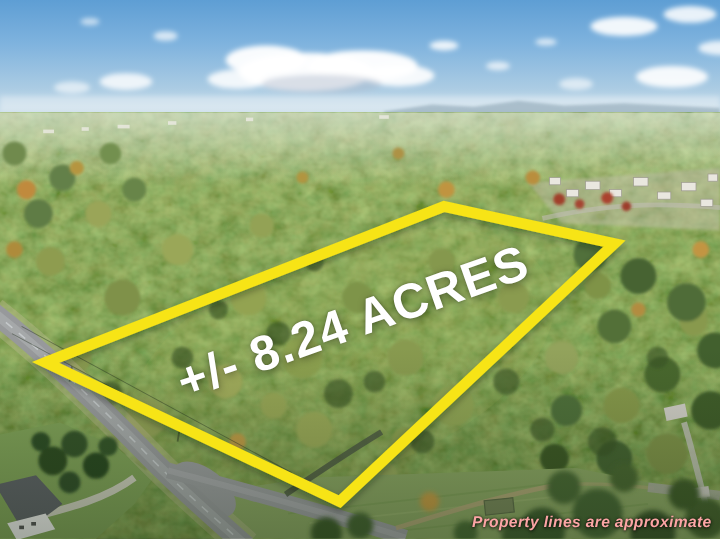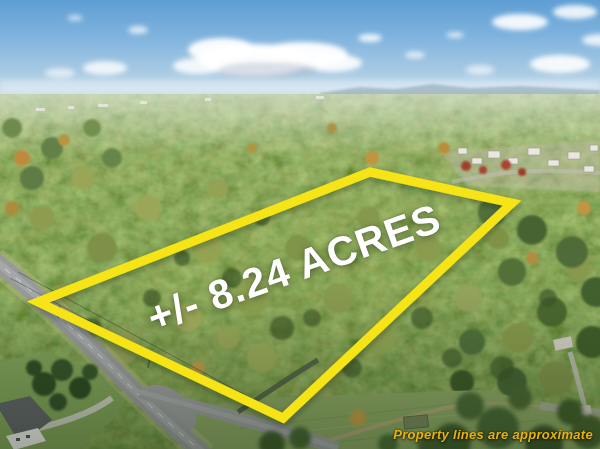--- a/index.html
+++ b/index.html
@@ -270,14 +270,14 @@
     <circle cx="358" cy="418" r="8" fill="#C19A44"></circle>
         <circle cx="388" cy="444" r="10" fill="#4A6A36"></circle>
   </g>
 
   <rect x="0" y="290" width="600" height="159" fill="url(#vignGrad)"></rect>
 
   <polygon points="38,302 370,172 512,203 283,418" fill="none" stroke="#F7E414" stroke-width="9" stroke-linejoin="miter" filter="url(#polyShadow)"></polygon>
 </svg>
 
   <div class="acreage" style="color: rgb(255, 255, 255);">+/- 8.24 ACRES</div>
-  <div class="disclaimer" style="color: #eab308;">Property lines are approximate</div>
+  <div class="disclaimer" style="color: #fca5a5;">Property lines are approximate</div>
 </div>
 
 </body></html>

